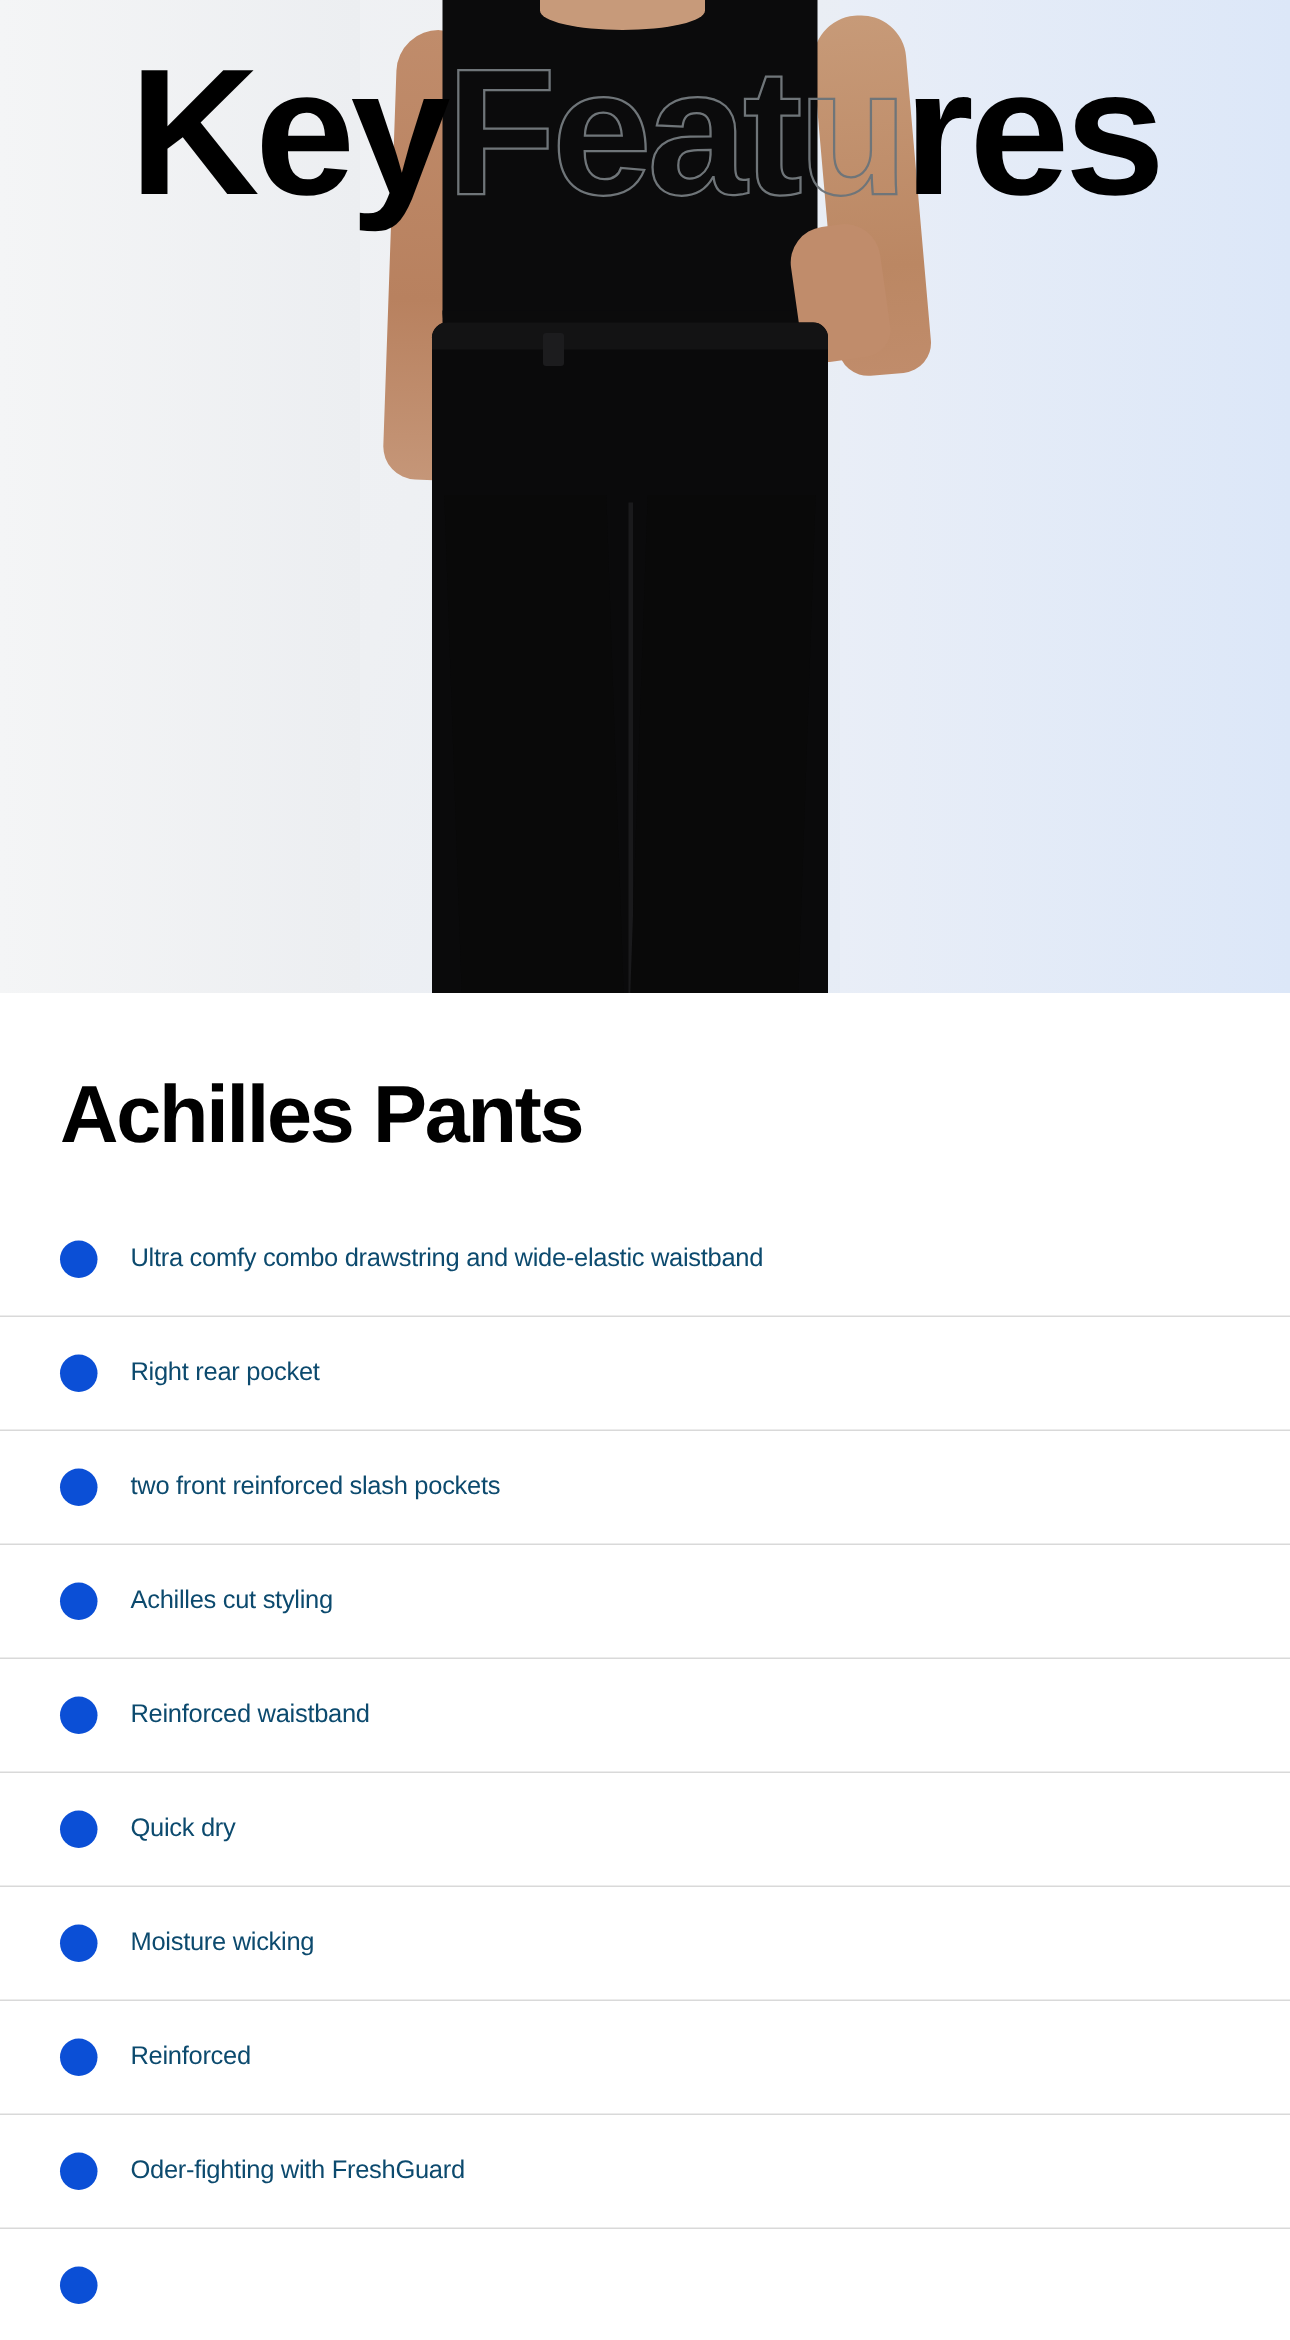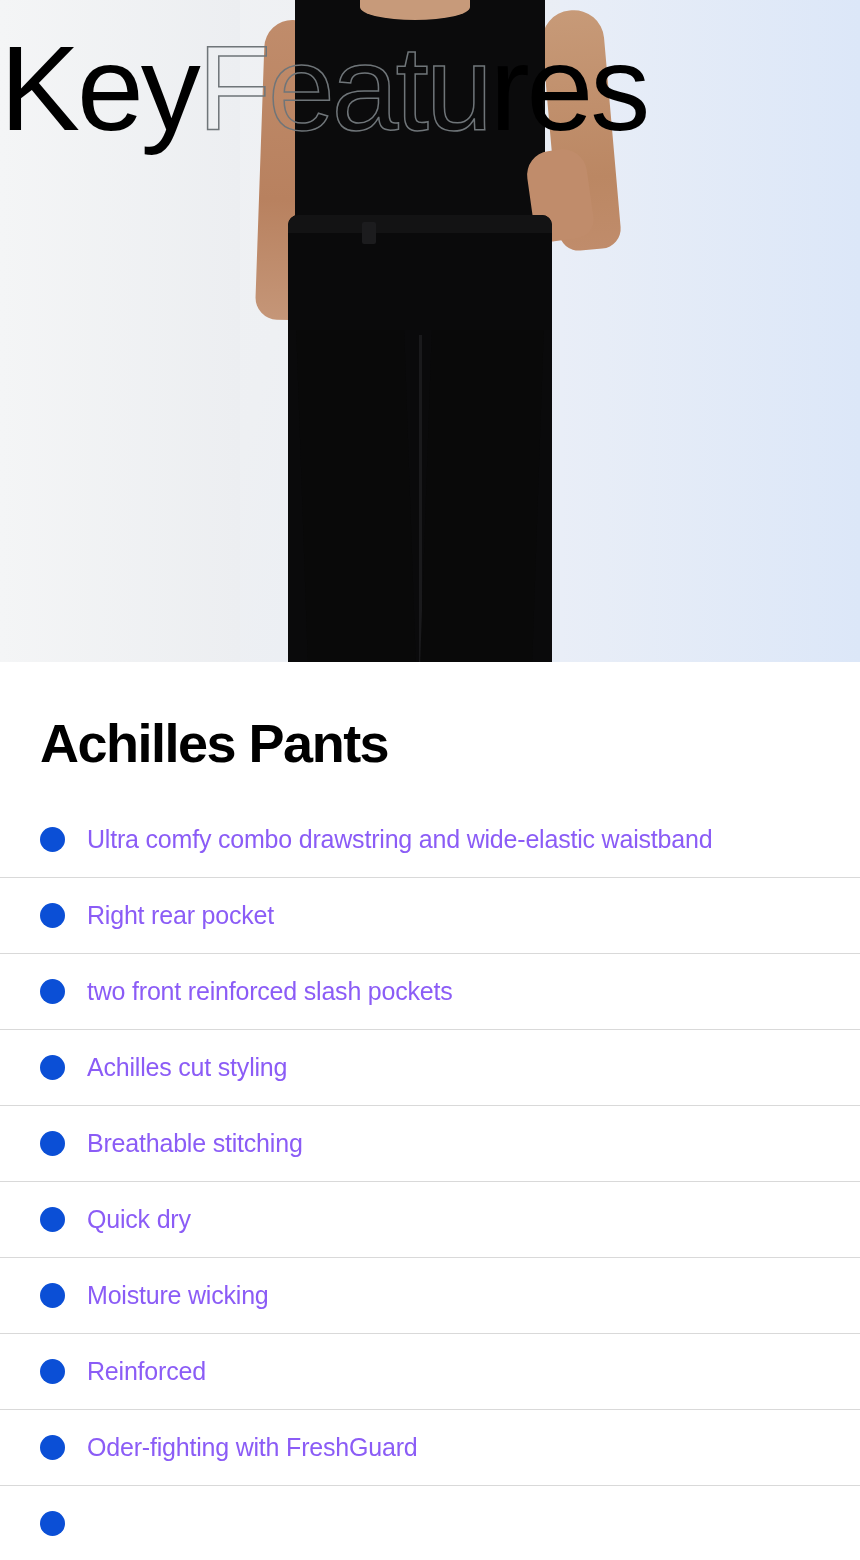--- a/index.html
+++ b/index.html
@@ -161,23 +161,24 @@
     height: 22px;
     background: #1c1c1e;
     border-radius: 2px;
   }
 
   .hero-title {
     position: absolute;
     left: 0;
     top: 28px;
     width: 860px;
+    text-align: center;
     font-size: 120px;
     line-height: 1;
-    font-weight: 400;
+    font-weight: 700;
     letter-spacing: -3px;
     white-space: nowrap;
     pointer-events: none;
   }
   .hero-title .solid {
     color: #000000;
   }
   .hero-title .outline {
     color: transparent;
     -webkit-text-stroke: 1.5px #6f7579;
@@ -221,23 +222,23 @@
   }
   .bullet-dot {
     flex: 0 0 auto;
     width: 25px;
     height: 25px;
     border-radius: 50%;
     background: #0b4fd6;
     margin-right: 22px;
   }
   .feature-text {
-    font-size: 25px;
+    font-size: 17px;
     line-height: 1.2;
-    color: #8b5cf6;
+    color: #0c4a6e;
     letter-spacing: -0.2px;
   }
 </style>
 </head>
 <body>
 
 <div class="page">
 
   <div class="hero">
     <div class="hero-gradient-left"></div>
@@ -275,21 +276,21 @@
       <li class="feature-item">
         <span class="bullet-dot" style="background: rgb(11, 79, 214);"></span>
         <span class="feature-text">two front reinforced slash pockets</span>
       </li>
       <li class="feature-item">
         <span class="bullet-dot" style="background: rgb(11, 79, 214);"></span>
         <span class="feature-text">Achilles cut styling</span>
       </li>
       <li class="feature-item">
         <span class="bullet-dot" style="background: rgb(11, 79, 214);"></span>
-        <span class="feature-text">Breathable stitching</span>
+        <span class="feature-text">Reinforced waistband</span>
       </li>
       <li class="feature-item">
         <span class="bullet-dot" style="background: rgb(11, 79, 214);"></span>
         <span class="feature-text">Quick dry</span>
       </li>
       <li class="feature-item">
         <span class="bullet-dot" style="background: rgb(11, 79, 214);"></span>
         <span class="feature-text">Moisture wicking</span>
       </li>
       <li class="feature-item">

